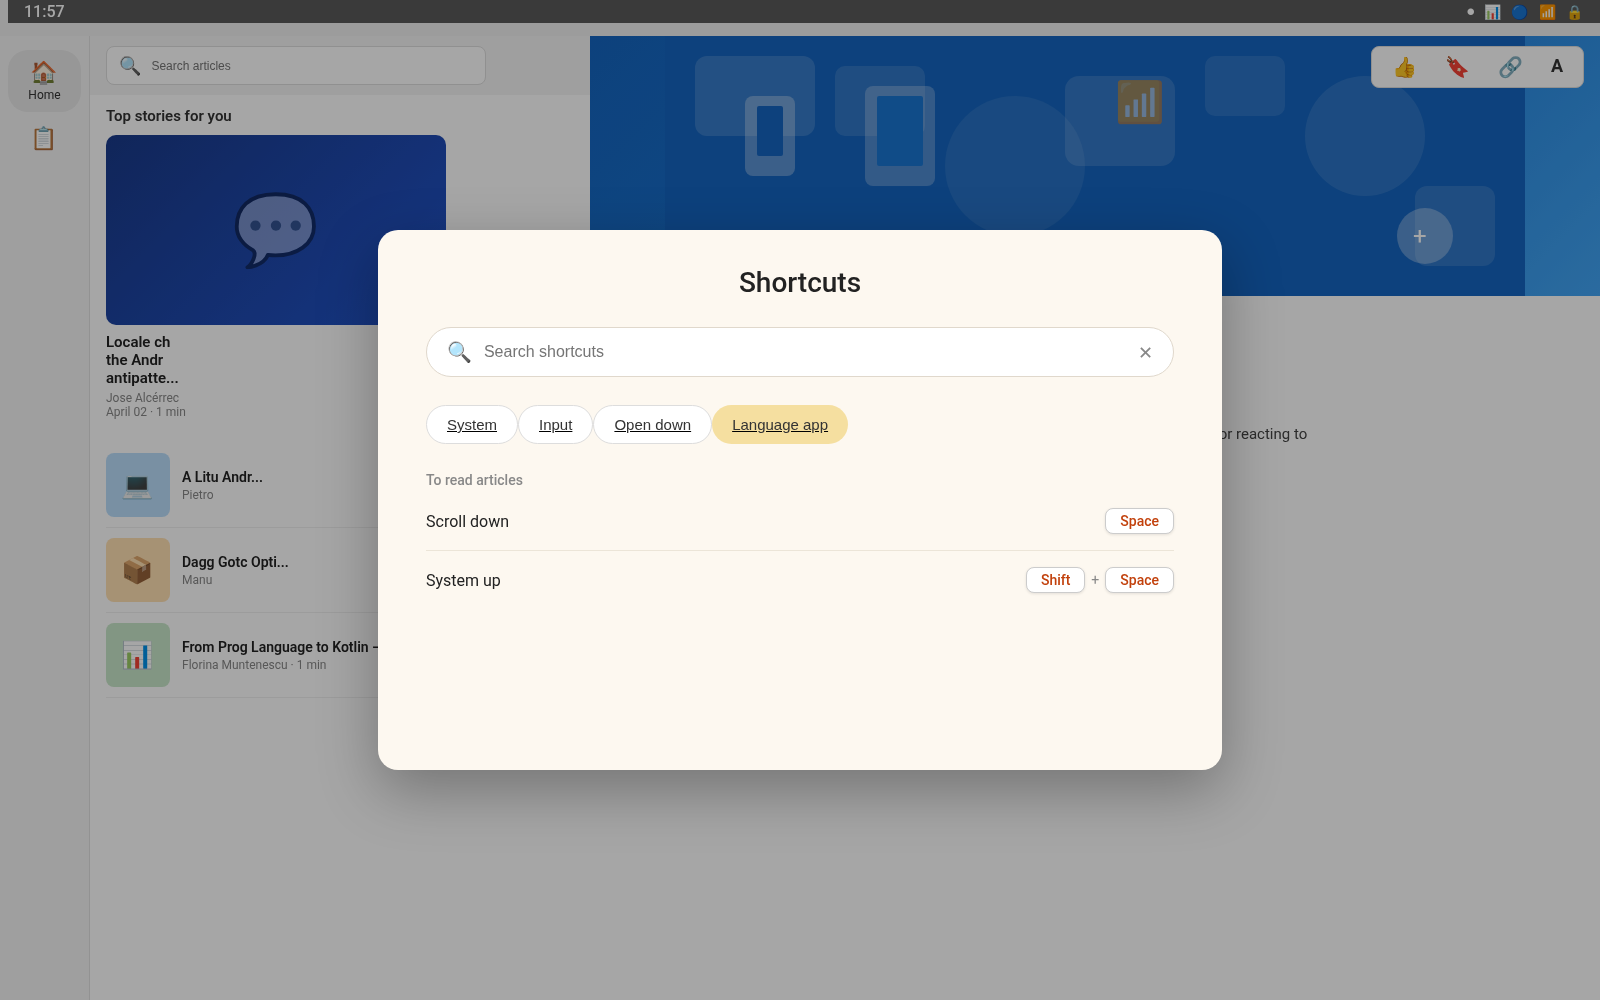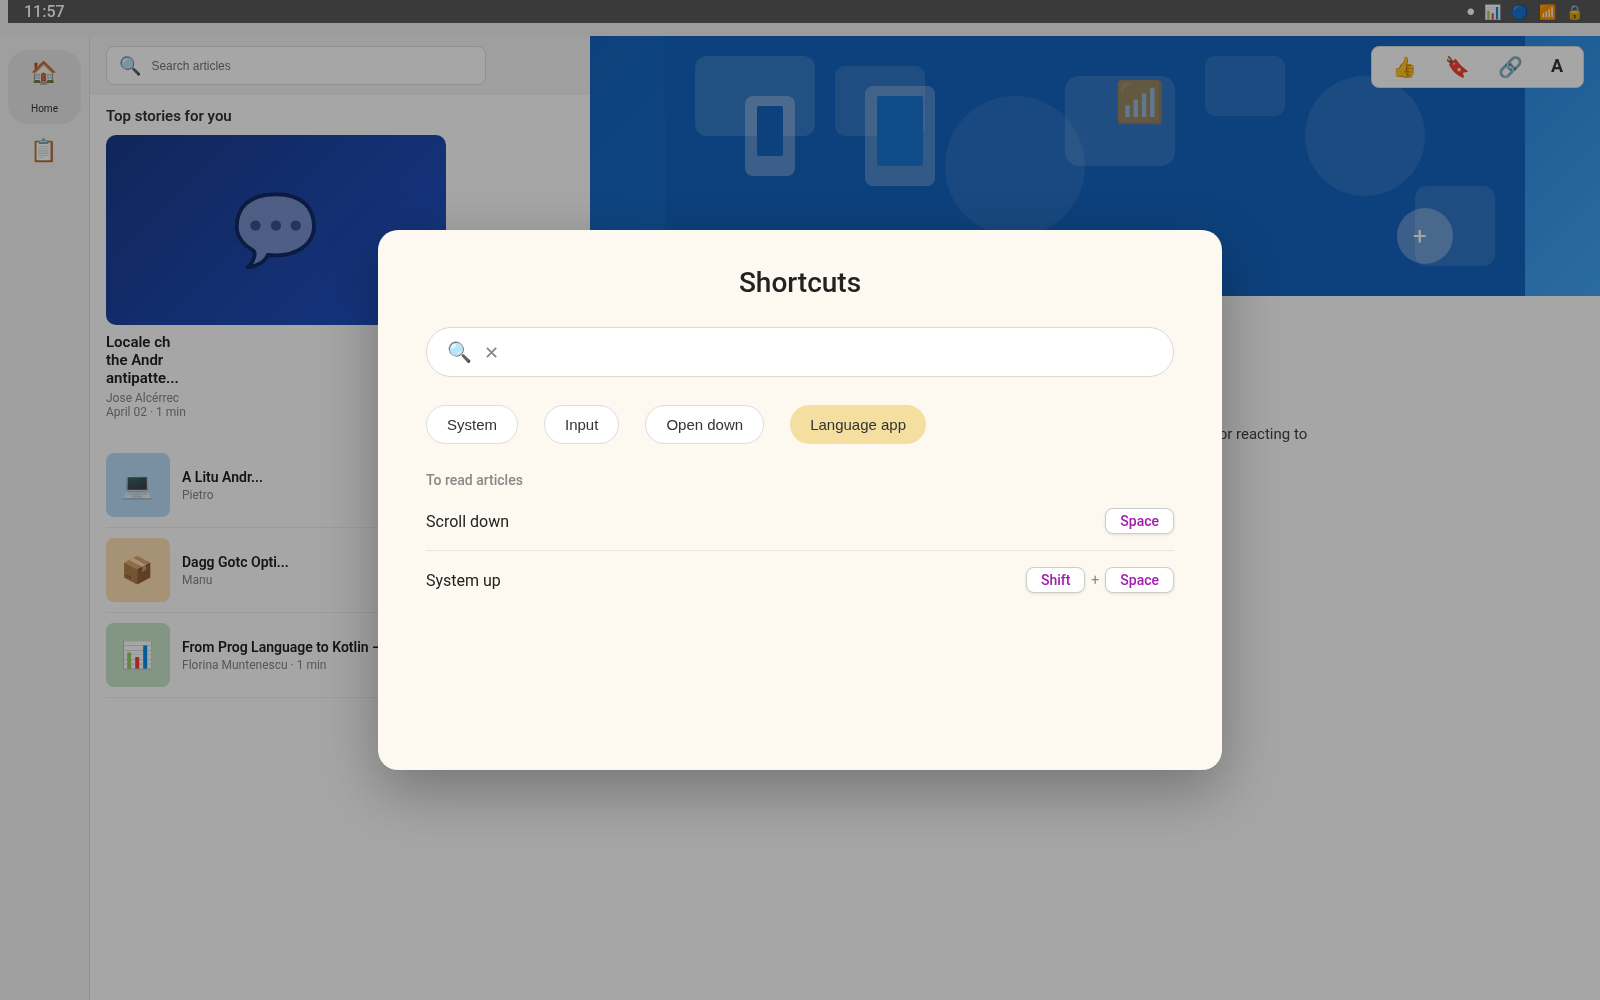--- a/index.html
+++ b/index.html
@@ -71,23 +71,23 @@
       background: #e8e8e8;
       border-radius: 20px;
       margin: 4px 8px;
       width: calc(100% - 16px);
     }
     .sidebar-icon {
       font-size: 22px;
       color: #333;
     }
     .sidebar-label {
-      font-size: 10px;
+      font-size: 12px;
       color: #333;
-      margin-top: 18px;
+      margin-top: 3px;
     }
 
     
     .content-area {
       flex: 1;
       overflow: hidden;
       position: relative;
     }
 
     
@@ -278,22 +278,23 @@
     }
     .modal-search-clear {
       font-size: 18px;
       color: #888;
       cursor: pointer;
     }
 
     
     .filter-tabs {
       display: flex;
-      gap: 26px;
+      gap: 0;
       margin-bottom: 28px;
+      text-decoration: underline;
     }
     .filter-tab {
       padding: 10px 20px;
       border-radius: 20px;
       font-size: 15px;
       cursor: pointer;
       border: none;
       background: transparent;
     }
     .filter-tab.default {
@@ -335,21 +336,21 @@
       display: flex;
       align-items: center;
       gap: 6px;
     }
     .key-badge {
       background: white;
       border: 1.5px solid #ccc;
       border-radius: 8px;
       padding: 4px 14px;
       font-size: 14px;
-      color: #a21caf;
+      color: #c2410c;
       font-weight: 500;
       box-shadow: 0 1px 3px rgba(0,0,0,0.1);
     }
     .key-plus {
       font-size: 14px;
       color: #888;
     }
   </style>
 </head>
 <body>
@@ -474,20 +475,21 @@
   </div>
 </div>
 
 <div class="overlay">
 
   <div class="modal">
     <h2 class="modal-title">Shortcuts</h2>
 
     <div class="modal-search">
       <span class="modal-search-icon">🔍</span>
+      <input type="text" style="flex: 1 1 0%; border: none; outline: none; background: transparent; font-size: 16px; color: rgb(102, 102, 102);" placeholder="Search shortcuts">
       <span class="modal-search-clear">✕</span>
     </div>
 
     <div class="filter-tabs">
       <button class="filter-tab default">System</button>
       <button class="filter-tab default">Input</button>
       <button class="filter-tab default">Open down</button>
       <button class="filter-tab active">Language app</button>
     </div>
 

